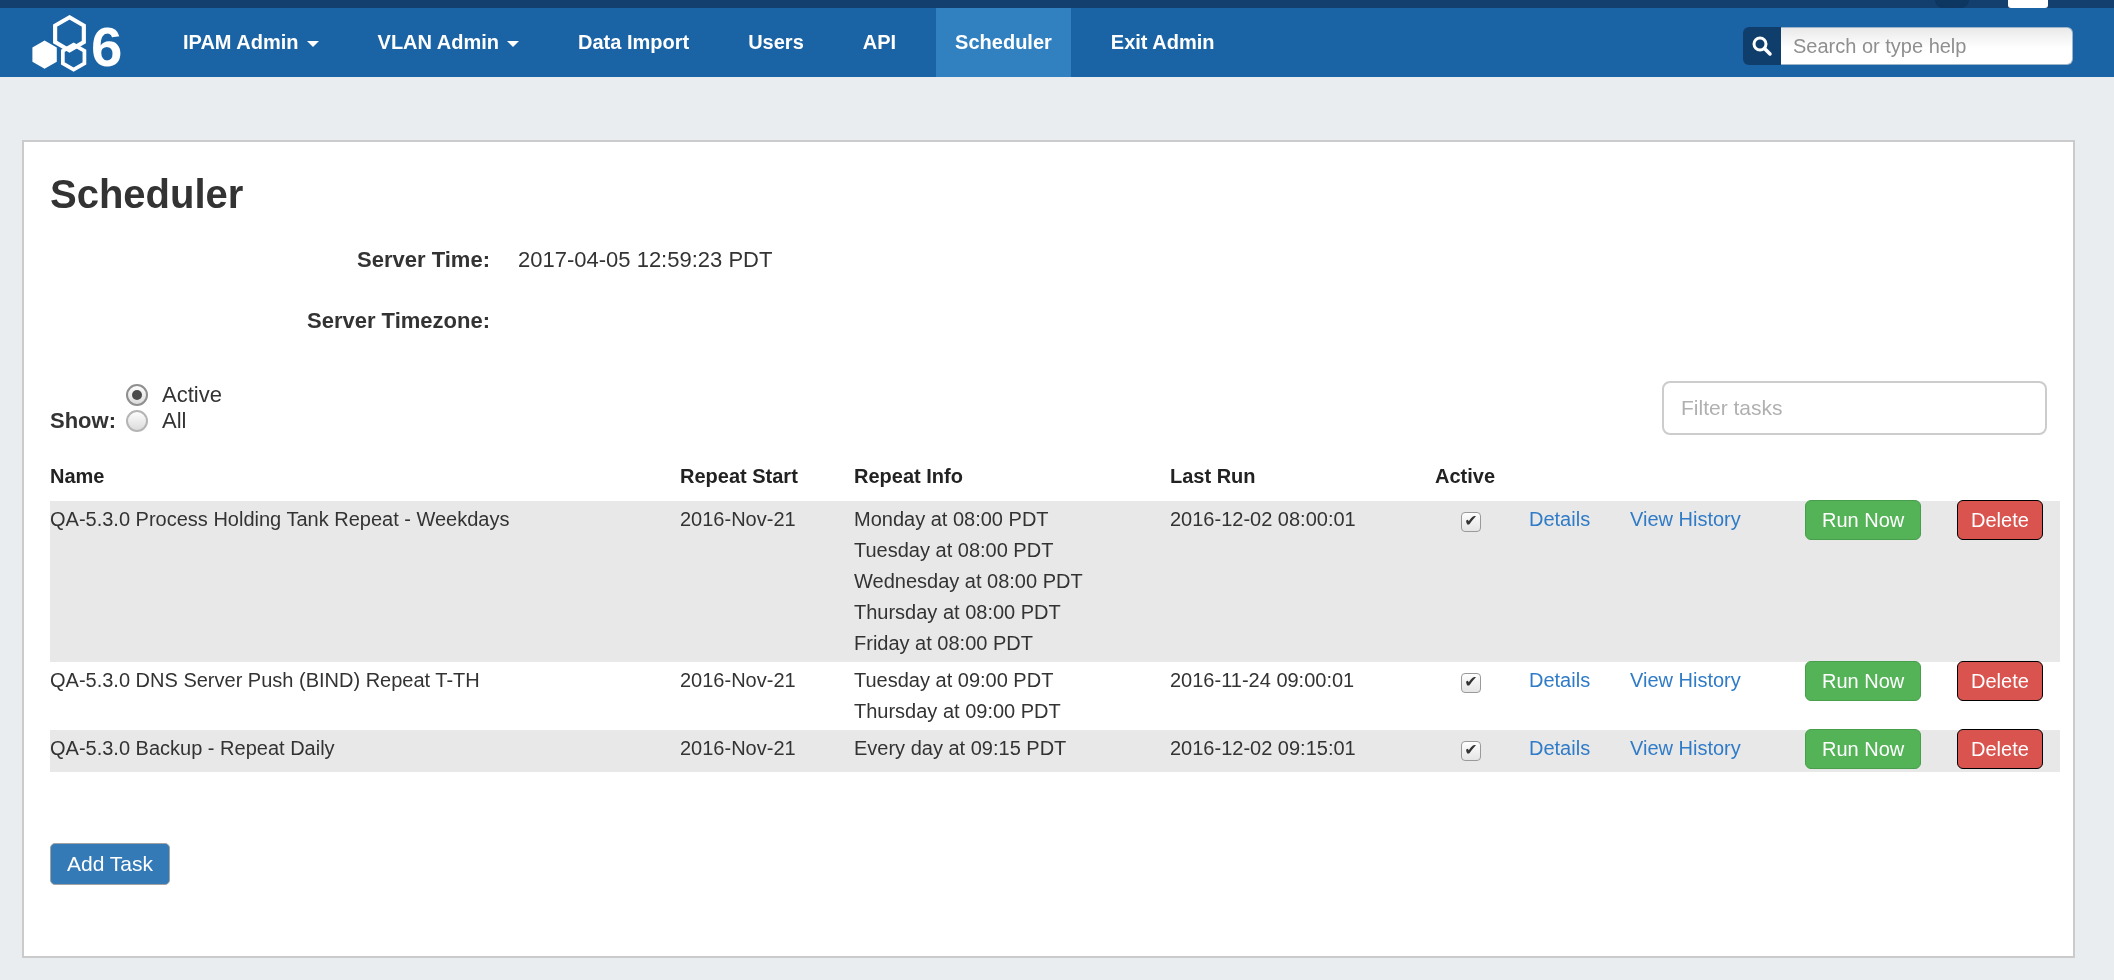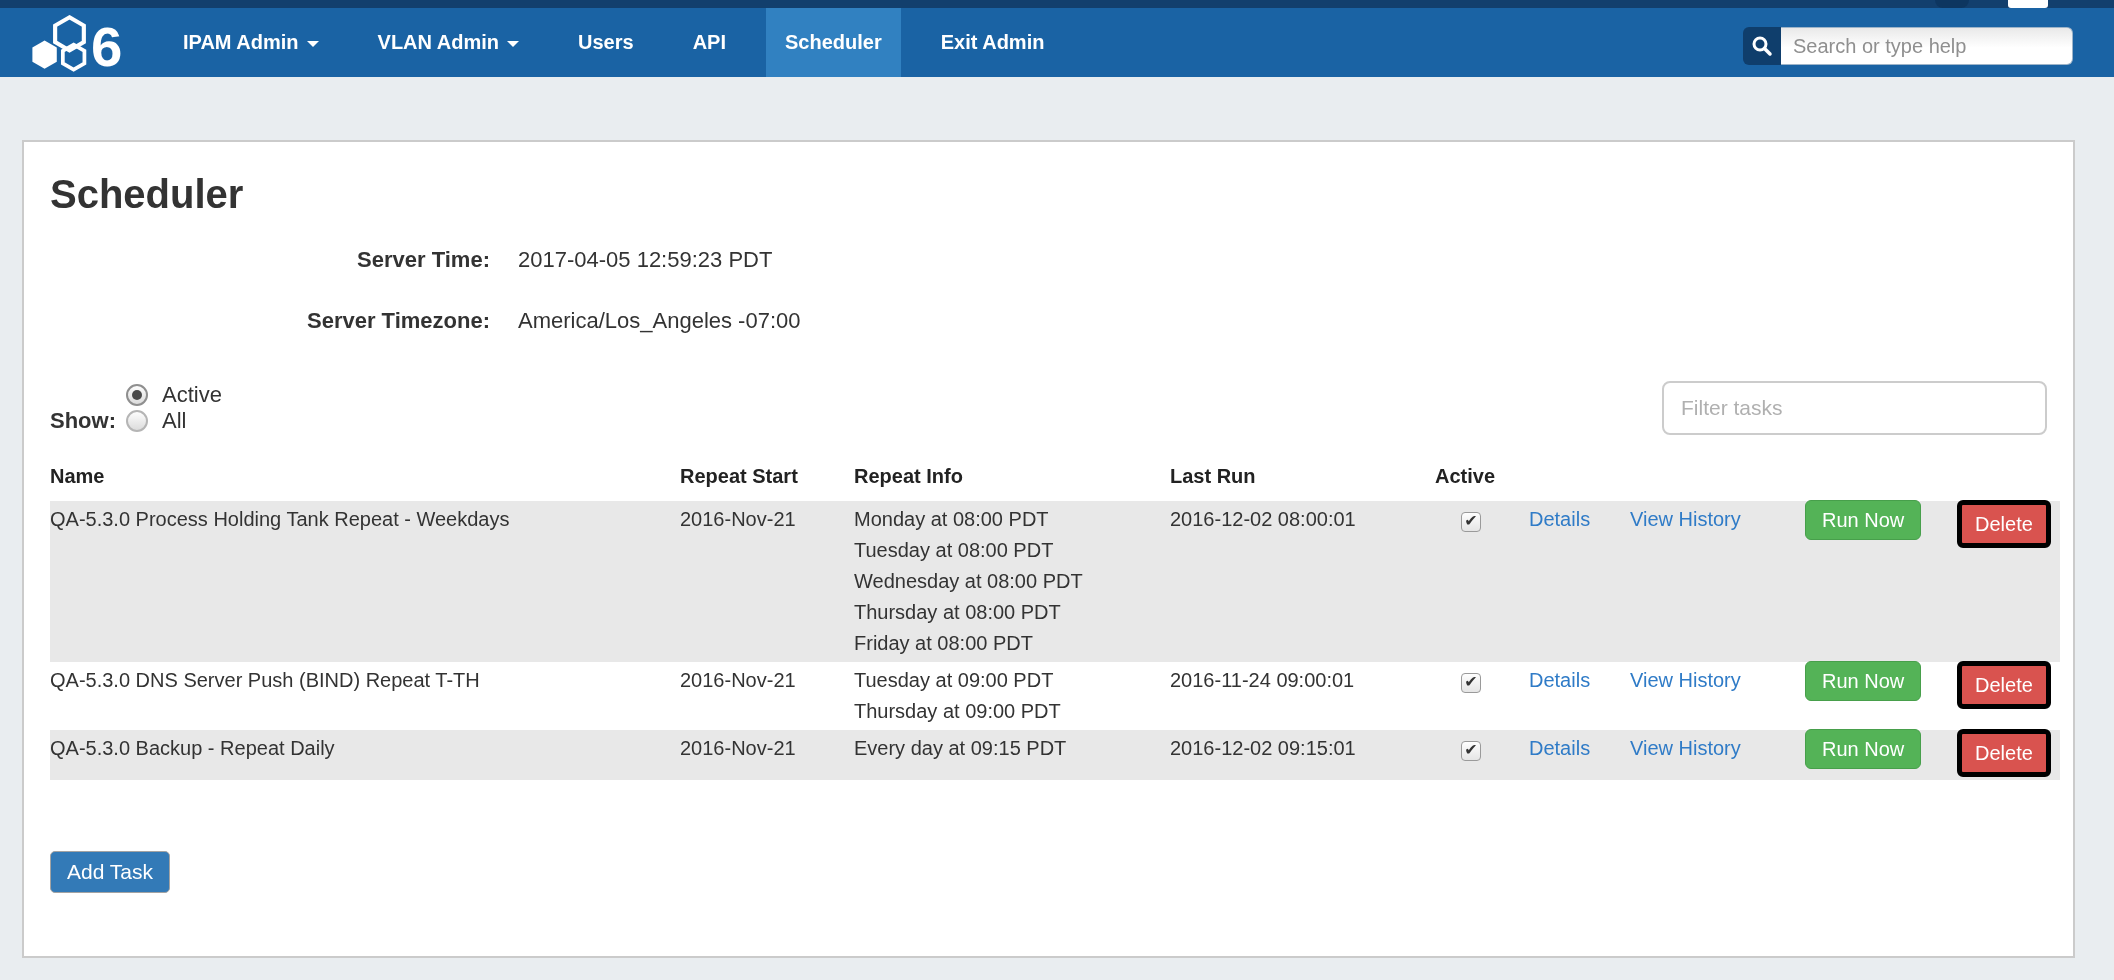--- a/index.html
+++ b/index.html
@@ -135,21 +135,21 @@
   }
   .checkbox.checked::after { content: "\2714"; margin-top: -2px; }
   a.tlink { color: var(--link, #2f7bc7); font-size: 20px; text-decoration: none; cursor: pointer; }
   .btn {
     display: inline-block; border-radius: 6px;
     font-family: "Liberation Sans", sans-serif;
     font-size: 20px; color: #fff; cursor: pointer;
     margin-top: -4px; line-height: 26px;
   }
   .btn-green { background: var(--green, #54b357); border: 1px solid #479f4b; padding: 6px 16px; }
-  .btn-red   { background: var(--red, #d9534f);  border: 5px solid #000000; padding: 6px 13px; }
+  .btn-red   { background: var(--red, #d9534f);  border: 1px solid #000000; padding: 6px 13px; }
 
   .add-task-btn {
     margin-top: 71px;
     background: var(--primary_btn, #337ab7); border: 1px solid #a3a3a3;
     color: #fff; font-family: "Liberation Sans", sans-serif;
     font-size: 21px; padding: 8px 16px; border-radius: 5px; cursor: pointer;
   }
 </style>
 </head>
 <body>
@@ -169,20 +169,24 @@
     </svg>
   </div>
   <div class="nav-items" id="nav-items">
       <div class="nav-item">
     <span>IPAM Admin</span>
     <span class="caret"></span>
   </div>
       <div class="nav-item">
     <span>VLAN Admin</span>
     <span class="caret"></span>
+  </div>
+      <div class="nav-item">
+    <span>Data Import</span>
+
   </div>
       <div class="nav-item">
     <span>Users</span>
 
   </div>
       <div class="nav-item">
     <span>API</span>
 
   </div>
       <div class="nav-item active">
@@ -205,21 +209,20 @@
   </div>
 </div>
 
 <div class="panel">
   <h1 class="page-title">Scheduler</h1>
 
   <div class="server-info">
     <div class="lbl">Server Time:</div>
     <div>2017-04-05 12:59:23 PDT</div>
     <div class="lbl">Server Timezone:</div>
-    <div>America/Los_Angeles -07:00</div>
   </div>
 
   <div class="show-row">
     <div class="show-left">
       <span class="show-label">Show:</span>
       <span id="show-options-slot">
           <label class="radio-wrap">
     <span class="radio selected"></span>
     <span class="radio-label">Active</span>
   </label>

